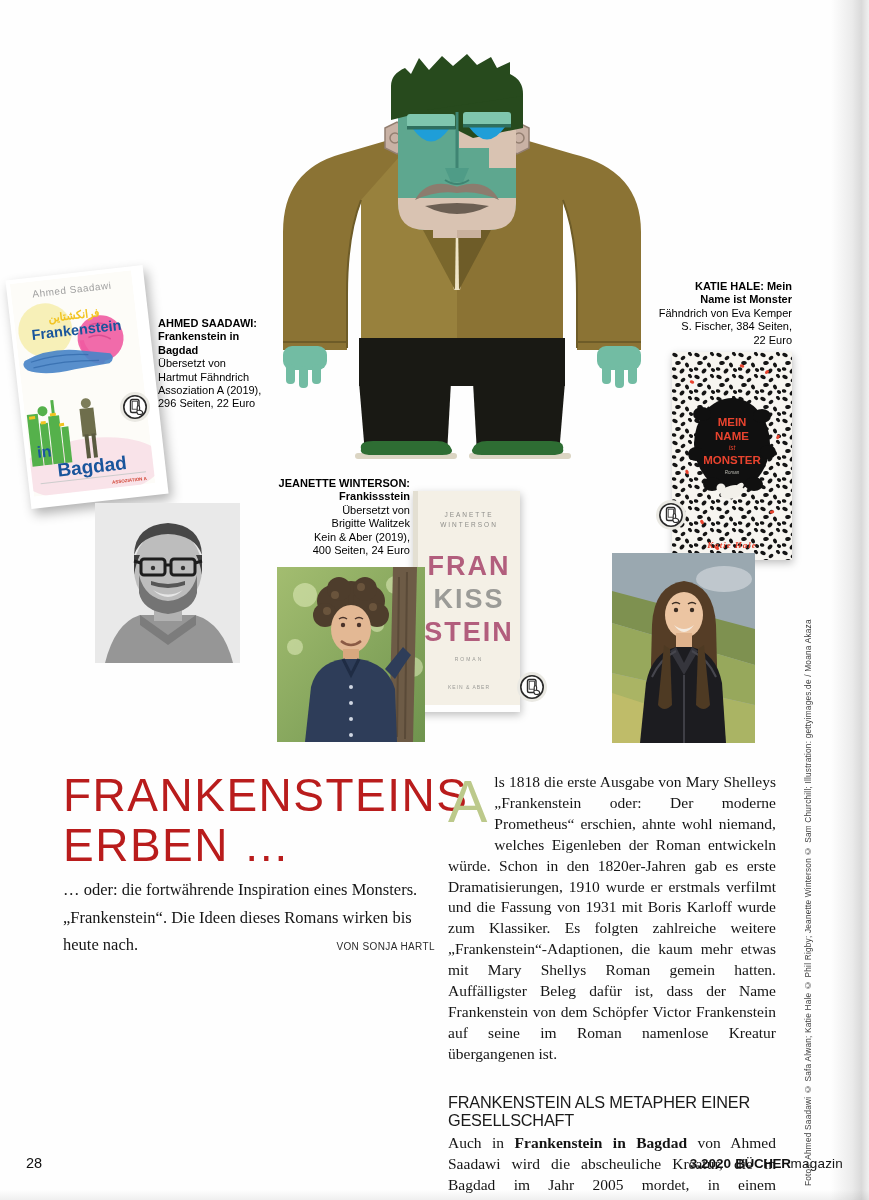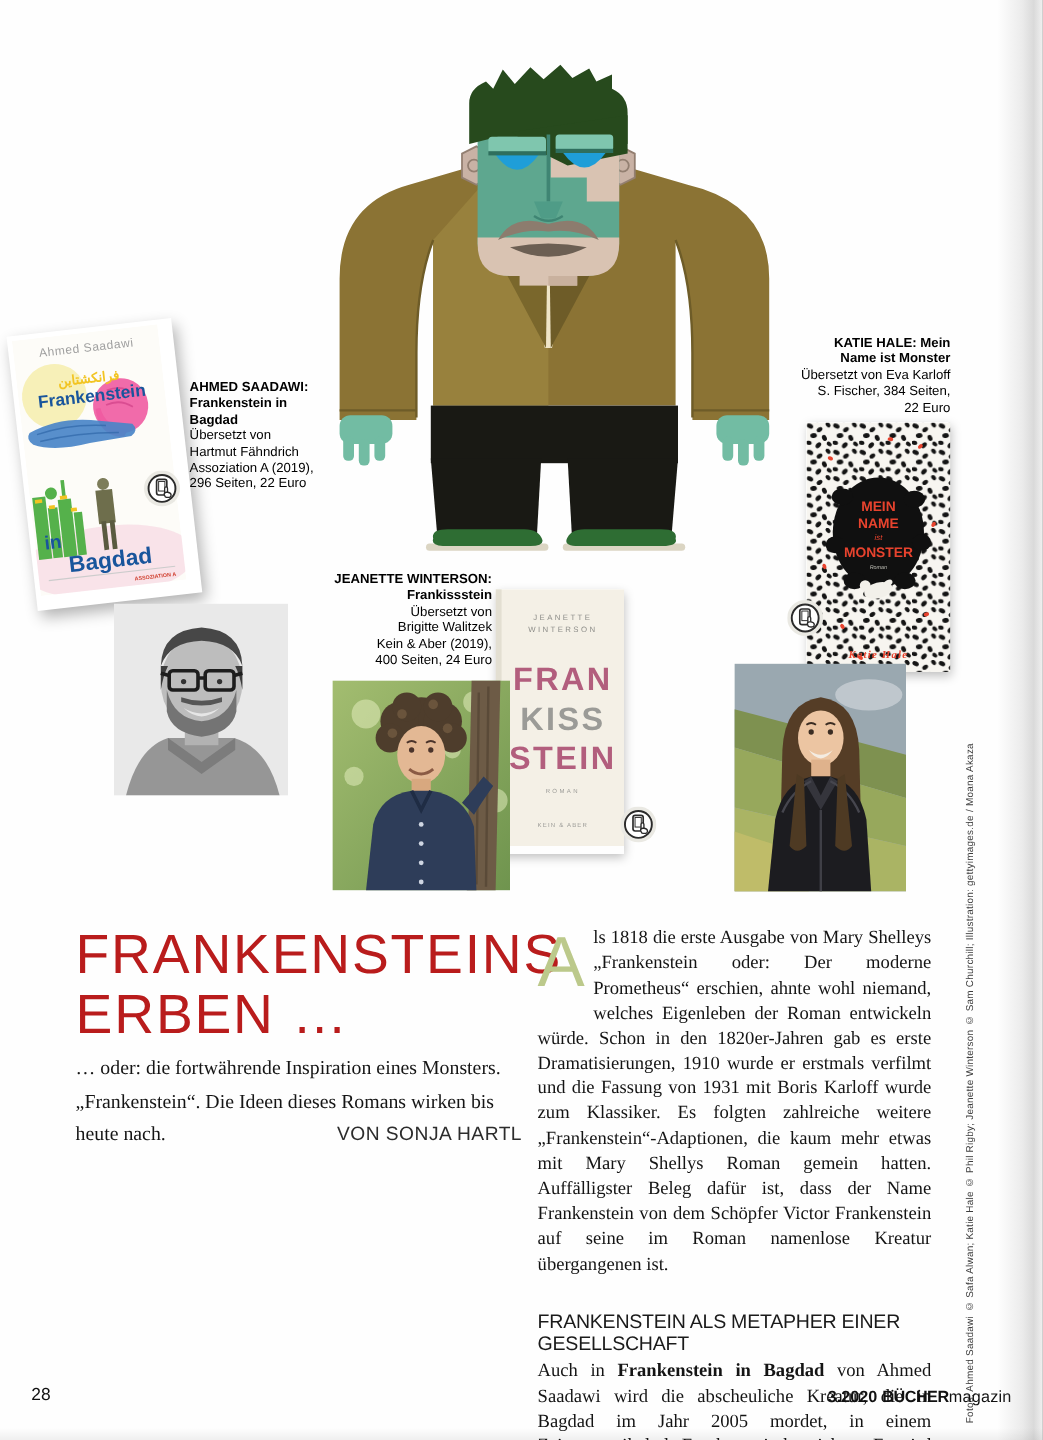--- a/index.html
+++ b/index.html
@@ -19,21 +19,21 @@
          transform:rotate(-6.5deg);box-shadow:3px 6px 12px rgba(0,0,0,.30);}
   .book2{left:413px;top:491px;width:107px;height:221px;box-shadow:1px 3px 8px rgba(0,0,0,.25);}
   .book3{left:672px;top:352px;width:120px;height:208px;box-shadow:1px 3px 8px rgba(0,0,0,.25);}
   .appicon{width:30px;height:30px;}
   
   .headline{left:63px;top:770px;font-weight:200;font-size:46px;line-height:50px;
             letter-spacing:1.5px;color:#b91c1c;}
   .intro{left:63px;top:876px;width:372px;font-family:"Liberation Serif",serif;
          font-size:16.5px;line-height:27.5px;color:#151515;}
   .intro-l4{display:flex;align-items:baseline;}
-  .byline{margin-left:auto;font-family:"Liberation Sans",sans-serif;font-size:16px;
+  .byline{margin-left:auto;font-family:"Liberation Sans",sans-serif;font-size:10px;
           letter-spacing:.4px;color:#2c2c2c;}
   
   .body-col{left:448px;top:772px;width:328px;font-family:"Liberation Serif",serif;
             font-size:15.5px;line-height:20.9px;text-align:justify;color:#141414;
             -webkit-hyphens:auto;hyphens:auto;}
   .dropcap{float:left;font-family:"Liberation Sans",sans-serif;font-weight:300;
            font-size:59px;line-height:54px;height:60px;margin:3px 7px 0 0;color:#bcc98b;}
   .subhead{font-family:"Liberation Sans",sans-serif;font-size:16.3px;line-height:18.5px;
            font-weight:400;text-align:left;letter-spacing:-.2px;max-width:302px;
            margin-top:28px;color:#1a1a1a;}
@@ -220,21 +220,21 @@
         <circle cx="49" cy="136" r="4.5"></circle>
         <ellipse cx="68" cy="134" rx="4" ry="2.5" transform="rotate(-30 68 134)"></ellipse>
       </g>
       <text x="60" y="196" text-anchor="middle" font-size="9" font-style="italic" font-weight="700" fill="#e8432e" font-family="Liberation Serif, serif" letter-spacing="1">Katie Hale</text>
     </svg>
   </div>
 
   <div class="abs caption cap-right" style="left:640px;top:280px;width:152px">
     <div class="b">KATIE HALE: Mein</div>
     <div class="b">Name ist Monster</div>
-    <div>Übersetzt von Eva Karloff</div>
+    <div>Fähndrich von Eva Kemper</div>
     <div>S. Fischer, 384 Seiten,</div>
     <div>22 Euro</div>
   </div>
 
   <div class="abs book2">
     <svg width="107" height="214" viewBox="0 0 107 214">
       <rect width="107" height="214" fill="#f4f0e6"></rect>
       <rect width="5" height="214" fill="#e3dfd2"></rect>
       <text x="56" y="26" text-anchor="middle" font-size="6.5" letter-spacing="2" fill="#8d8d89">JEANETTE</text>
       <text x="56" y="36" text-anchor="middle" font-size="6.5" letter-spacing="2" fill="#8d8d89">WINTERSON</text>

